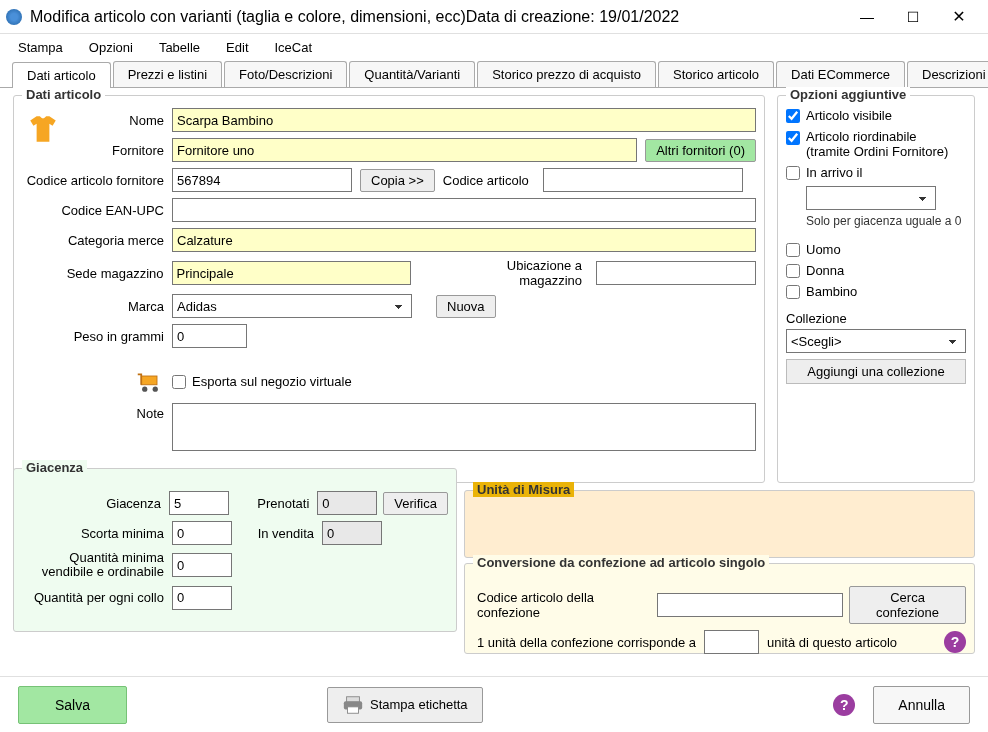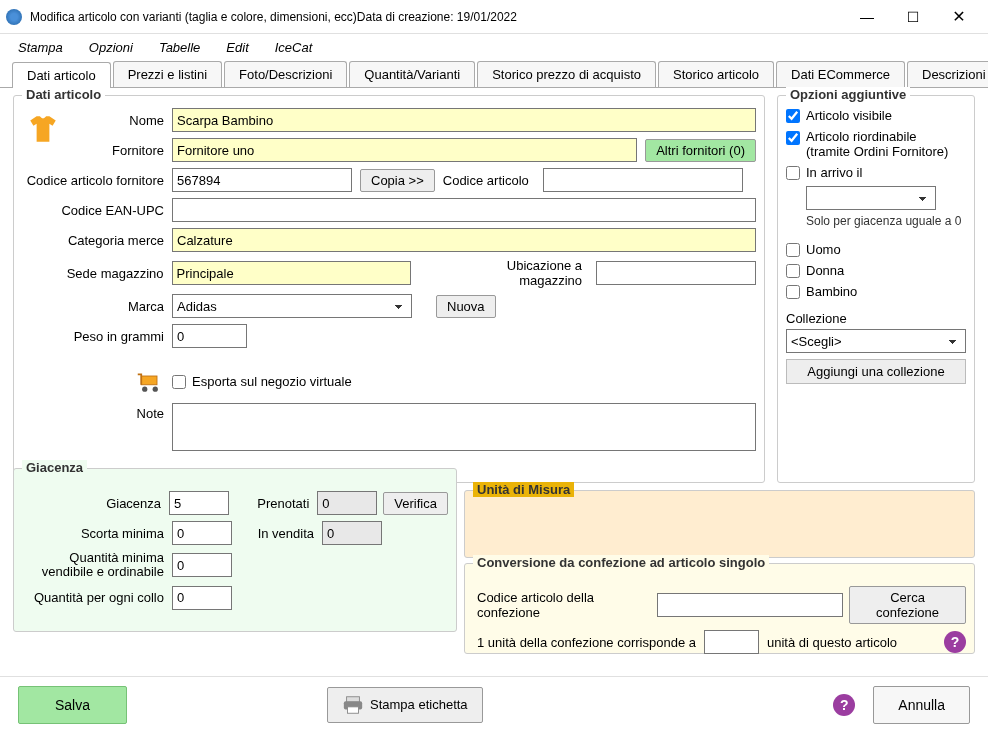--- a/index.html
+++ b/index.html
@@ -1,23 +1,23 @@
 <!DOCTYPE html>
 <html><head>
 <meta charset="utf-8">
 <style>
 * { box-sizing: border-box; margin: 0; padding: 0; font-family: "Segoe UI", Tahoma, sans-serif; font-size: 13px; }
 body { background: #fff; width: 988px; height: 732px; overflow: hidden; position: relative; }
 .titlebar { height: 34px; display: flex; align-items: center; padding: 0 6px; border-bottom: 1px solid #e0e0e0; }
 .titlebar .app-icon { width: 16px; height: 16px; margin-right: 8px; background: radial-gradient(circle, #4a90d9 30%, #2060a0 100%); border-radius: 50%; }
-.titlebar .title { flex: 1; font-size: 12px; }
+.titlebar .title { flex: 1; font-size: 16px; }
 .winbtns { display: flex; }
 .winbtn { width: 46px; height: 30px; display: flex; align-items: center; justify-content: center; font-size: 14px; cursor: pointer; }
 .winbtn.close { font-size: 16px; }
-.menubar { height: 26px; display: flex; align-items: center; padding: 0 6px; gap: 2px; font-style: italic; }
+.menubar { height: 26px; display: flex; align-items: center; padding: 0 6px; gap: 2px; }
 .menubar span { padding: 3px 12px; cursor: pointer; }
 .tabbar { height: 28px; display: flex; align-items: flex-end; padding: 0 8px 0 12px; border-bottom: 1px solid #aaa; position: relative; }
 .tab { padding: 5px 14px; border: 1px solid #aaa; border-bottom: none; margin-right: 2px; background: #f7f7f7; cursor: pointer; border-radius: 3px 3px 0 0; position: relative; font-size: 13px; white-space: nowrap; }
 .tab.active { background: #fff; top: 1px; }
 .content { position: absolute; top: 88px; left: 10px; right: 10px; bottom: 60px; }
 .group { border: 1px solid #ccc; border-radius: 3px; position: absolute; padding: 12px 8px 8px; }
 .group-title { position: absolute; top: -9px; left: 8px; background: inherit; padding: 0 4px; font-weight: 600; color: #333; }
 .article-group { top: 7px; left: 3px; width: 752px; height: 388px; background: #fff; }
 .options-group { top: 7px; right: 3px; width: 198px; height: 388px; background: #fff; }
 .stock-group { top: 380px; left: 3px; width: 444px; height: 164px; background: #effcf0; }

